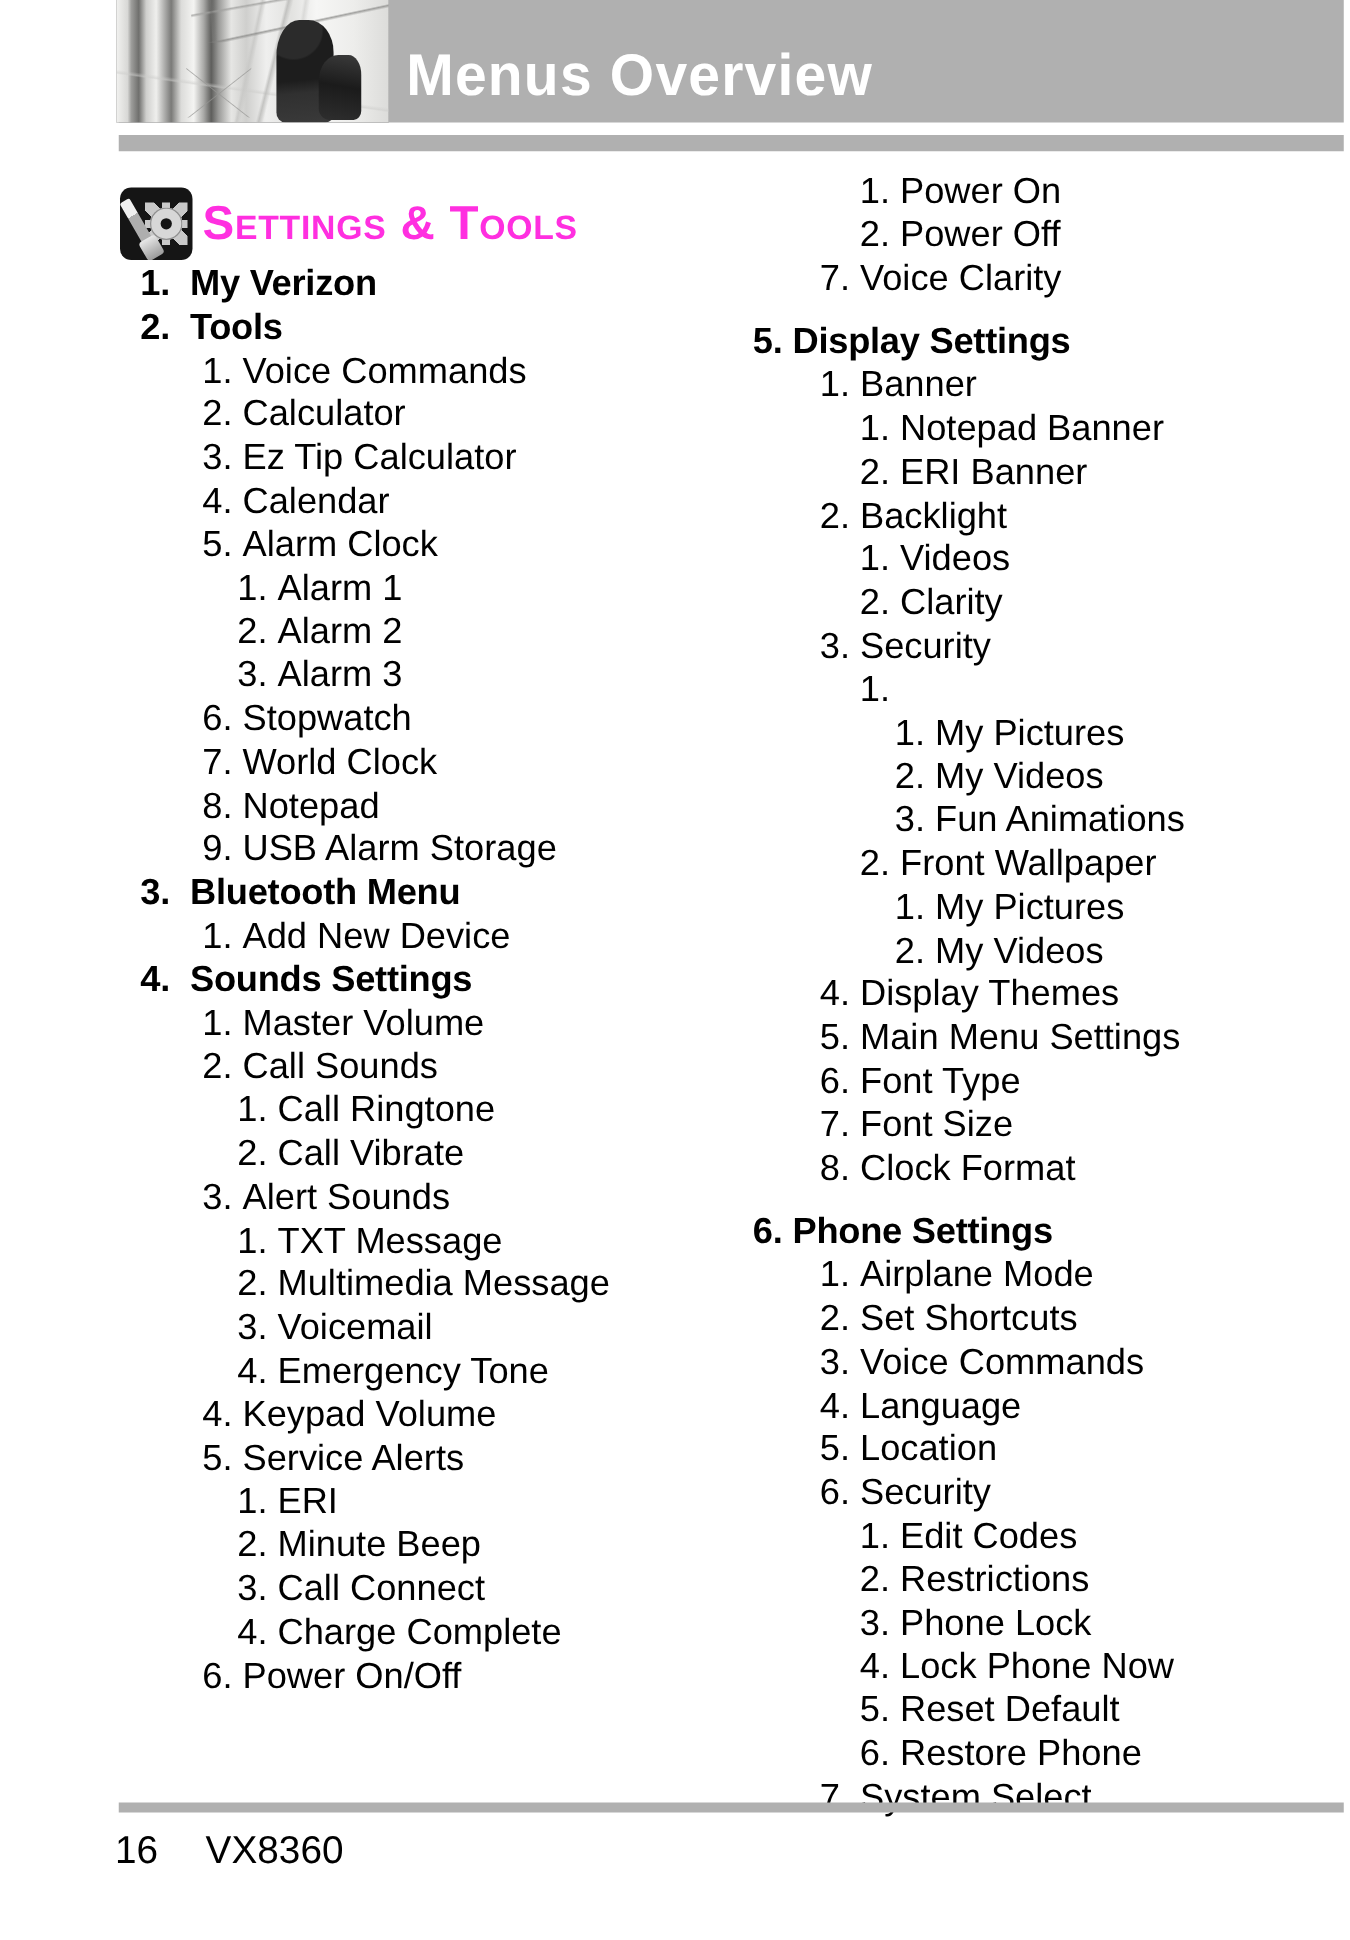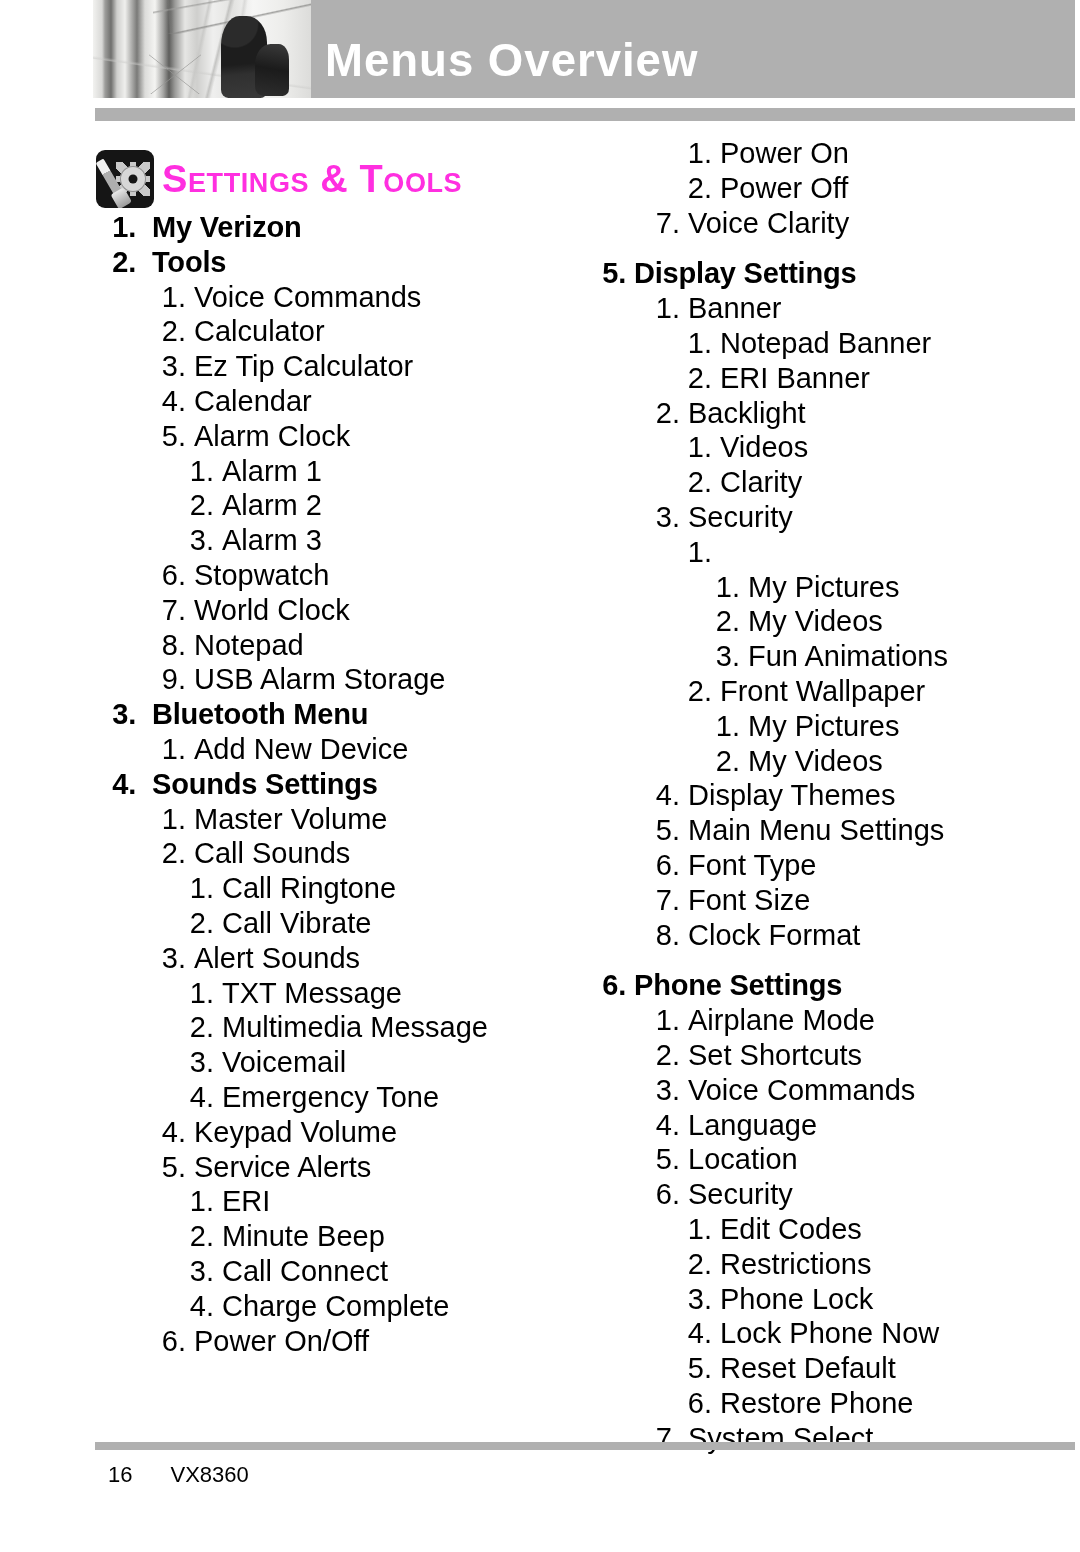--- a/index.html
+++ b/index.html
@@ -249,22 +249,22 @@
   
   .footer-rule {
     position: absolute;
     left: 95px; top: 1442px;
     width: 980px;
     height: 8px;
     background: #b0b0b0;
   }
   .footer-text {
     position: absolute;
-    left: 108px; top: 1462px;
-    font-size: 22px;
+    left: 92px; top: 1462px;
+    font-size: 31px;
     color: #000000;
     white-space: nowrap;
   }
   .footer-page { display: inline-block; }
   .footer-model { display: inline-block; margin-left: 38px; }
 </style>
 </head>
 <body>
 
 <div class="header">

